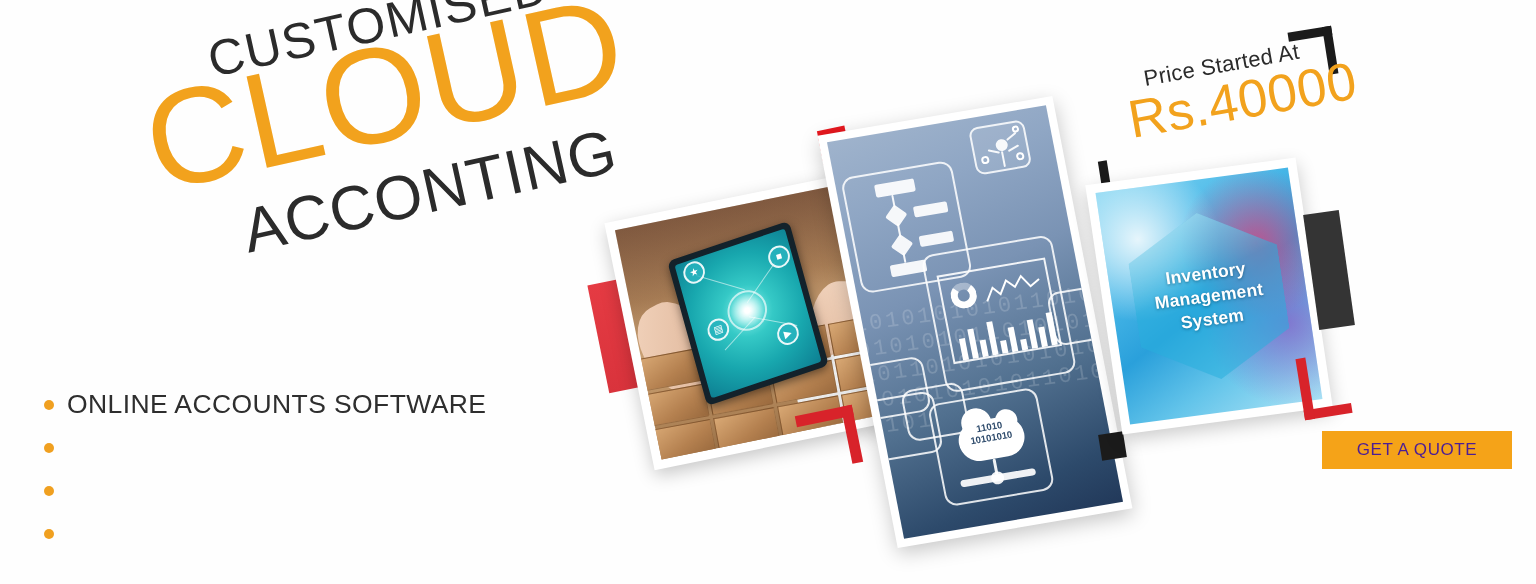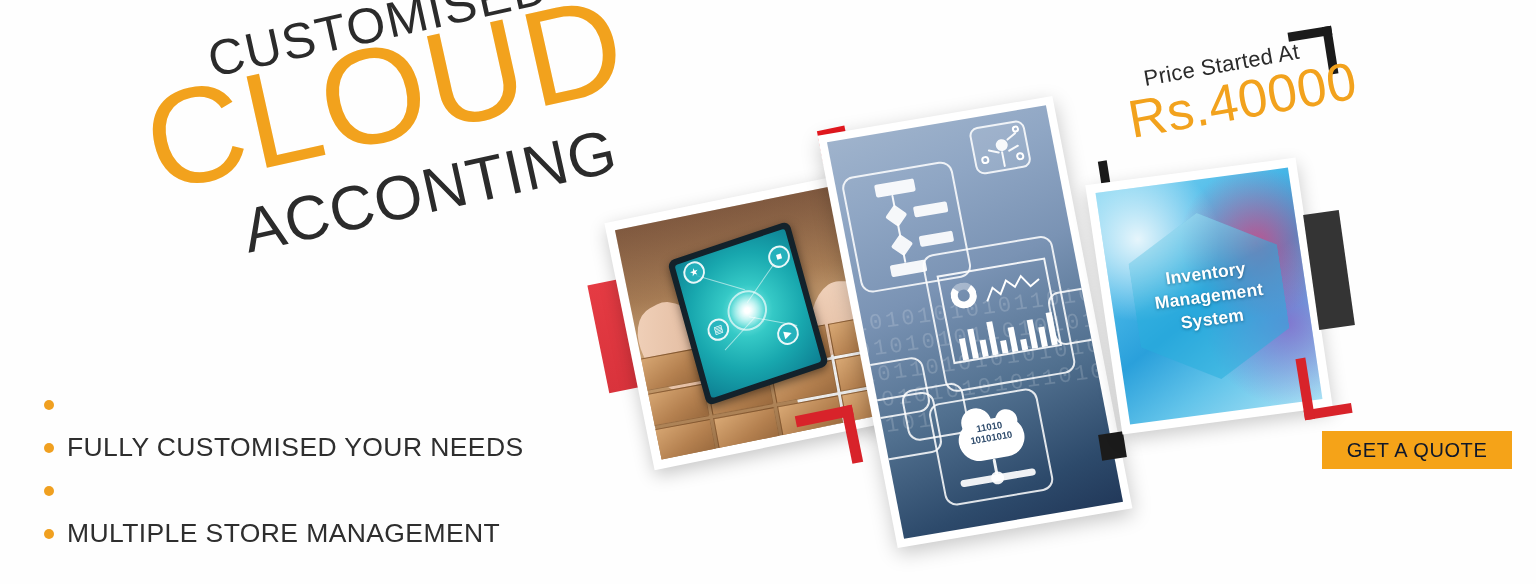--- a/index.html
+++ b/index.html
@@ -314,23 +314,23 @@
     font-size: 53px; color:#f2a21d; letter-spacing:.5px;
     margin-top:-6px;
     font-family:"Liberation Sans", sans-serif;
   }
 
   
   .cta-button {
     position:absolute; left:1322px; top:431px;
     width:190px; height:38px;
     background:#f5a318;
-    color:#0f172a;
+    color:#4c1d95;
     display:flex; align-items:center; justify-content:center;
-    font-size:20px; letter-spacing:.6px;
+    font-size:17px; letter-spacing:.6px;
     cursor:pointer; border:none;
     font-family:"Liberation Sans", sans-serif;
   }
   .phone-number {
     position:absolute; left:1258px; top:481px;
     font-size:38px; color:#2b2b2b; letter-spacing:.4px;
     white-space:nowrap;
     font-family:"Liberation Sans", sans-serif;
   }
 </style>
@@ -341,31 +341,30 @@
 
   <div class="headline-wrap">
     <div class="hl-line hl-customised">CUSTOMISED</div>
     <div class="hl-line hl-cloud">CLOUD</div>
     <div class="hl-line hl-acconting">ACCONTING</div>
   </div>
 
   <ul class="feature-list">
     <li class="feature-item">
       <span class="bullet-dot"></span>
-    </li>
-    <li class="feature-item">
-      <span class="bullet-dot"></span>
-      <span>FULLY CUSTOMISED YOUR NEEDS</span>
+      <span>ONLINE  ACCOUNTS SOFTWARE</span>
     </li>
     <li class="feature-item">
       <span class="bullet-dot"></span>
     </li>
     <li class="feature-item">
       <span class="bullet-dot"></span>
-      <span>MULTIPLE STORE MANAGEMENT</span>
+    </li>
+    <li class="feature-item">
+      <span class="bullet-dot"></span>
     </li>
   </ul>
 
   <div class="panels">
 
     <div class="accent-red-left"></div>
     <div class="accent-red-sq"></div>
 
     <div class="panel-photo">
       <div class="photo-inner">

